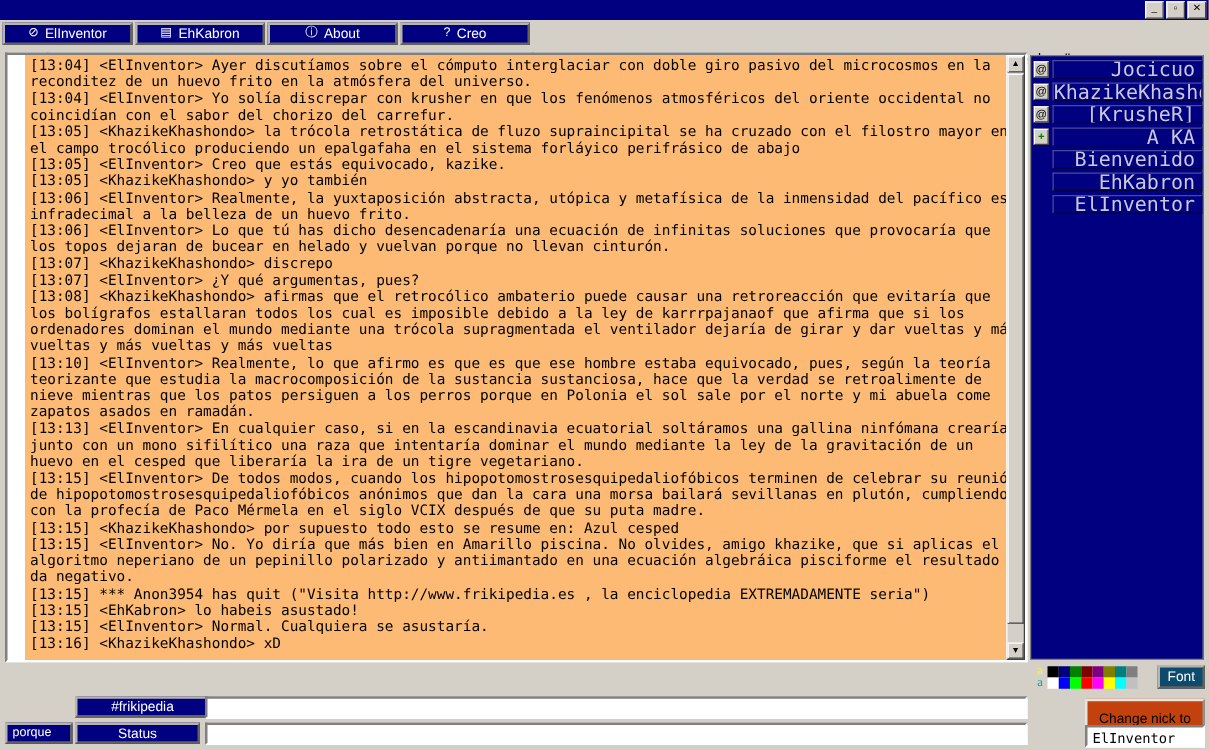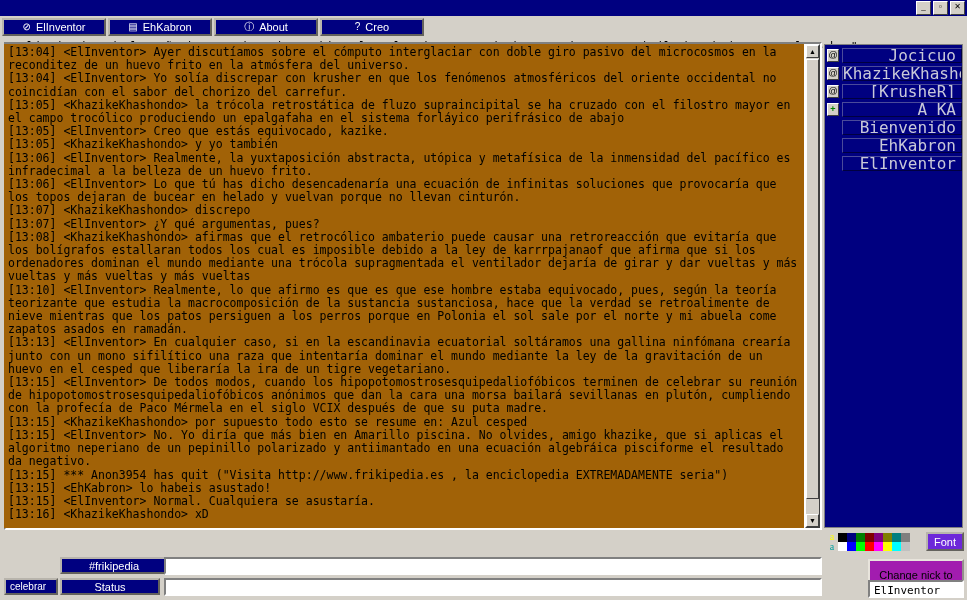--- a/index.html
+++ b/index.html
@@ -51,22 +51,22 @@
     padding:2px 4px 0 6px;box-sizing:border-box;white-space:nowrap;overflow:hidden;
   }
 
   
   .chatwrap{
     position:absolute;left:4px;top:42px;width:818px;height:488px;
     background:#fff;border:2px solid #808080;border-right-color:#fff;border-bottom-color:#fff;
     box-sizing:border-box;
   }
   .chat{
-    position:absolute;left:4px;top:44px;width:800px;height:484px;
-    background:#a16207;color:#000;overflow:hidden;
+    position:absolute;left:20px;top:44px;width:800px;height:484px;
+    background:#fdba74;color:#000;overflow:hidden;
     font-family:"DejaVu Sans Mono","Liberation Mono",monospace;
     font-size:11.5px;line-height:13.2px;
     padding:2px 2px 0 4px;box-sizing:border-box;white-space:pre-wrap;word-wrap:break-word;
   }
   .line{display:block;}
 
   
   .vscroll{
     position:absolute;width:15px;background:#d4d0c8;
     border:1px solid #fff;border-right-color:#404040;border-bottom-color:#404040;
@@ -124,21 +124,21 @@
   .pal-letters{
     width:12px;font-family:"Liberation Serif",serif;font-size:10px;line-height:10px;
     text-align:center;
   }
   .pal-letters .a1{color:#ffff00;display:block;}
   .pal-letters .a2{color:#00a0a0;display:block;}
   .pal-grid{display:grid;grid-template-columns:repeat(8,9px);grid-template-rows:9px 9px;}
   .pal-grid div{width:9px;height:9px;}
   .font-btn{
     position:absolute;left:926px;top:2px;width:38px;height:19px;
-    background:#6d28d9;color:#fff;border:2px outset #b8b4ac;
+    background:#0c4a6e;color:#fff;border:2px outset #b8b4ac;
     font-family:"Liberation Sans",sans-serif;font-size:11px;
     display:flex;align-items:center;justify-content:center;box-sizing:border-box;
   }
 
   .tagbtn{
     position:absolute;height:17px;background:#000080;color:#fff;
     border:2px outset #b8b4ac;
     font-family:"Liberation Sans",sans-serif;font-size:10px;
     display:flex;align-items:center;padding-left:4px;box-sizing:border-box;
   }
@@ -148,21 +148,21 @@
     font-family:"Liberation Sans",sans-serif;font-size:11px;
     display:flex;align-items:center;justify-content:center;box-sizing:border-box;
   }
   .inputline{
     position:absolute;left:164px;width:658px;height:18px;
     background:#fff;border:2px solid #808080;border-right-color:#fff;border-bottom-color:#fff;
     box-sizing:border-box;
   }
   .nickbtn{
     position:absolute;left:868px;top:29px;width:96px;height:32px;
-    background:#a21caf;color:#000;border:2px outset #e8e4dc;
+    background:#c2410c;color:#000;border:2px outset #e8e4dc;
     font-family:"Liberation Sans",sans-serif;font-size:11px;
     display:flex;align-items:center;justify-content:center;box-sizing:border-box;
   }
   .nickfield{
     position:absolute;left:868px;top:50px;width:96px;height:18px;
     background:#fff;color:#000;border:2px solid #808080;border-right-color:#fff;border-bottom-color:#fff;
     font-family:"DejaVu Sans Mono","Liberation Mono",monospace;font-size:11px;
     padding:2px 0 0 4px;box-sizing:border-box;overflow:hidden;white-space:nowrap;
   }
 </style>
@@ -267,21 +267,21 @@
           <div style="background: rgb(192, 192, 192);"></div>
         </div>
     </div>
 
     <div class="font-btn">Font</div>
 
     <div class="tagbtn" style="left:4px;top:27px;width:54px;margin-top:44px;">public</div>
     <div class="chanbtn" style="left:60px;top:27px;width:108px;">#frikipedia</div>
     <div class="inputline" style="top:27px;"></div>
 
-    <div class="tagbtn" style="left:4px;top:48px;width:54px;">celebrar</div>
+    <div class="tagbtn" style="left:4px;top:48px;width:54px;">porque</div>
     <div class="chanbtn" style="left:60px;top:48px;width:100px;">Status</div>
     <div class="inputline" style="top:48px;"></div>
 
     <div class="nickbtn">Change nick to</div>
     <div class="nickfield">ElInventor</div>
   </div>
 
 </div>
 
 </body></html>

